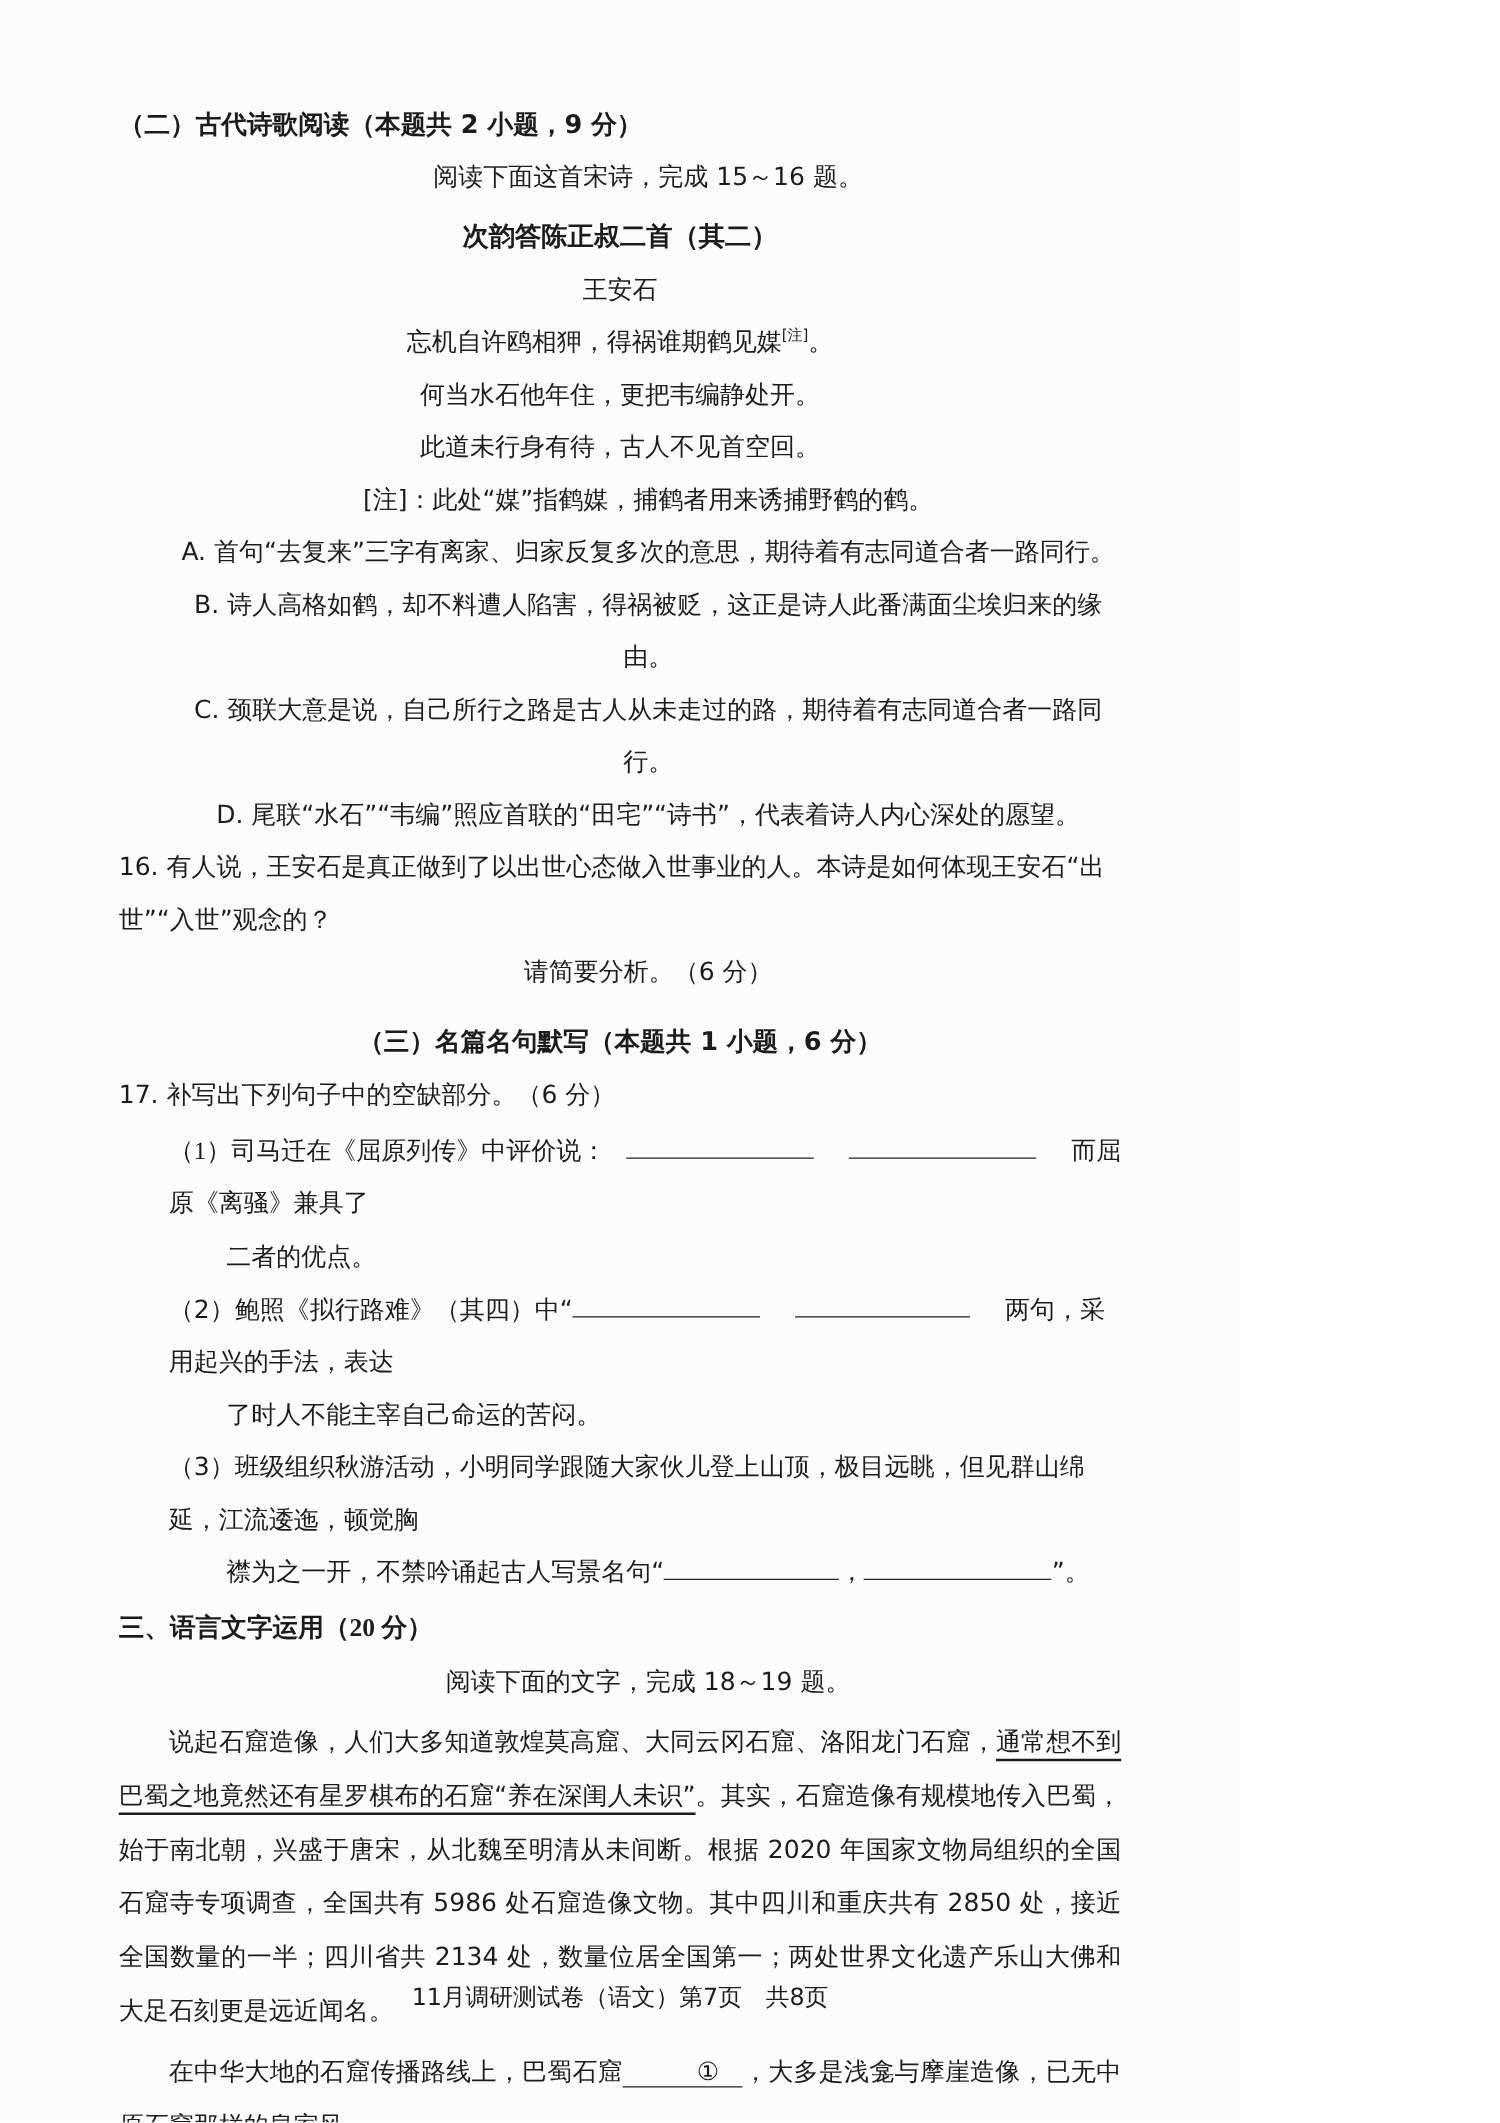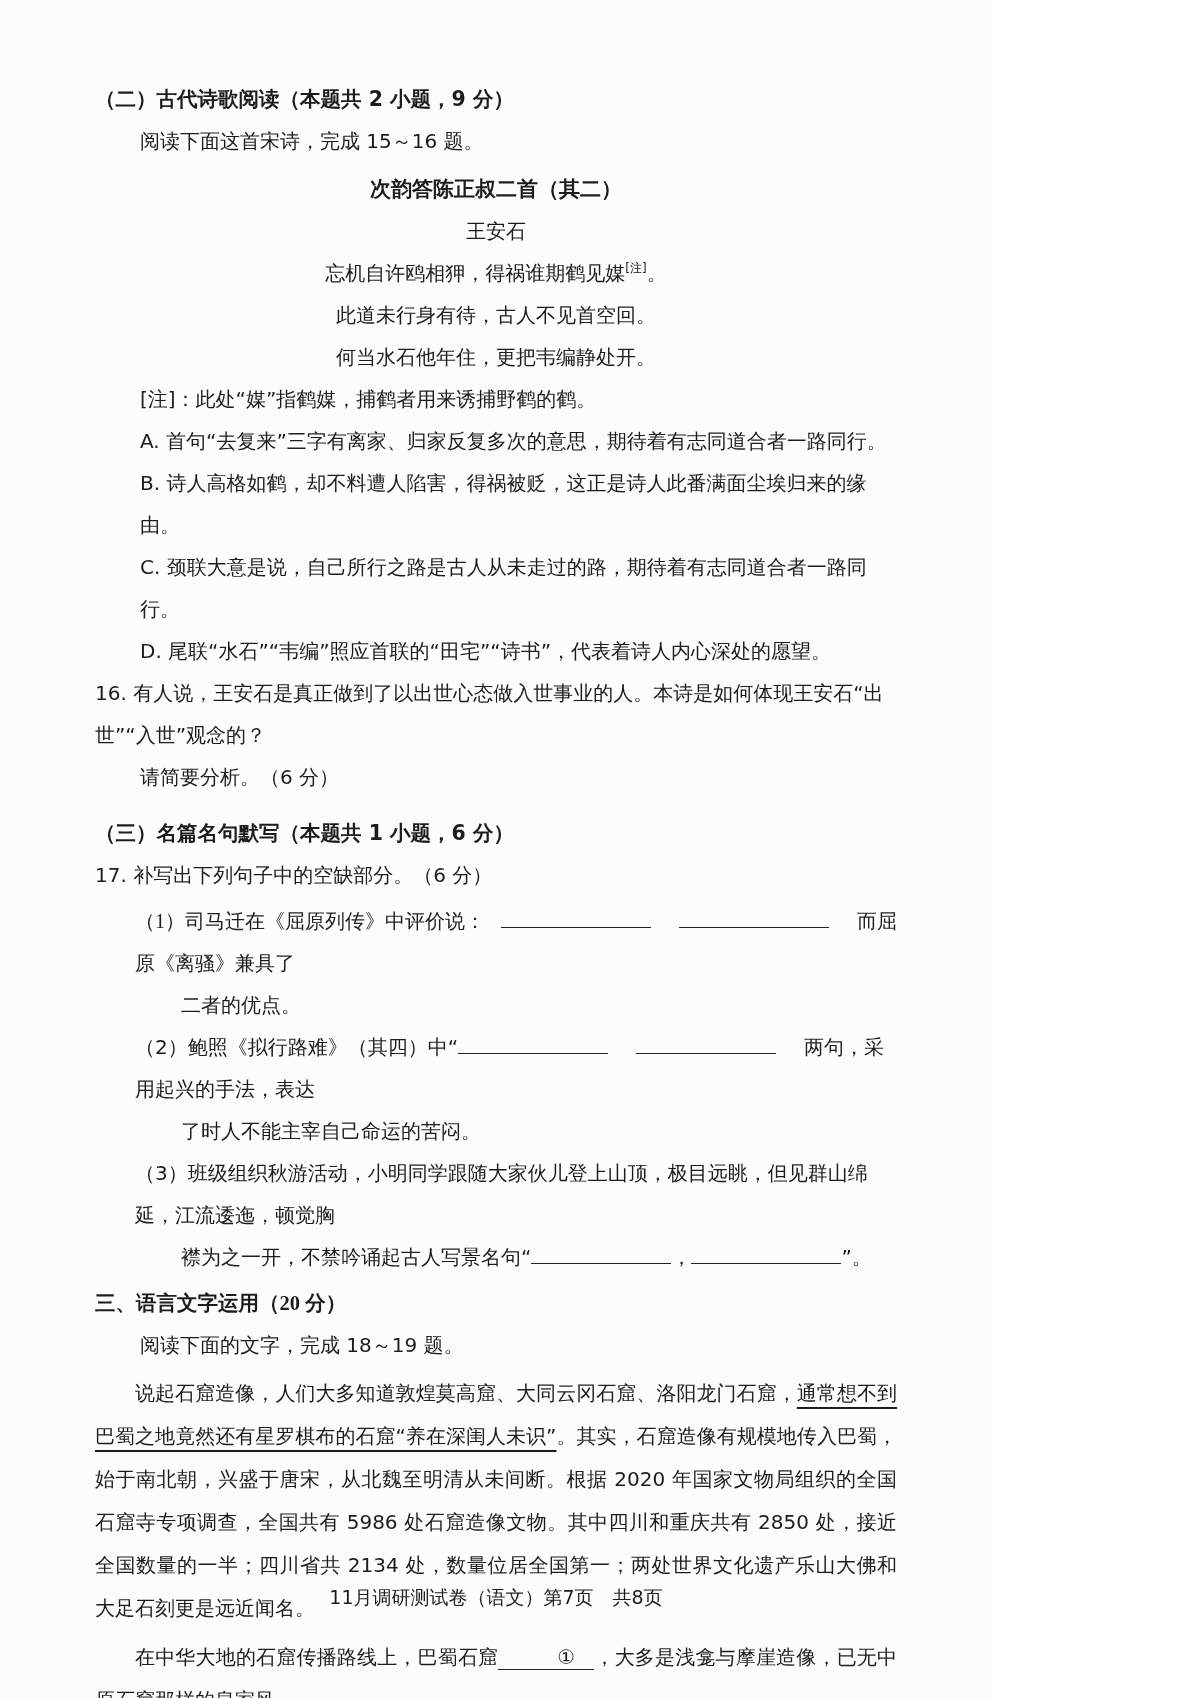--- a/index.html
+++ b/index.html
@@ -13,27 +13,27 @@
     width: 992px;
     height: 1698px;
     background: #fcfcfa;
     box-sizing: border-box;
     padding: 78px 95px 0 95px;
     overflow: hidden;
   }
   .line { line-height: 42px; font-size: 20px; }
   .h-bold { font-weight: bold; font-size: 20.5px; }
   .center { text-align: center; }
-  .indent-a { margin-left: 45px; }   
+  .indent-a { margin-left: 45px; text-align: center; }   
   .indent-b { margin-left: 40px; }   
   .indent-c { margin-left: 86px; }   
   .poem-title { font-weight: bold; font-size: 21px; margin-top: 6px; }
   .poem-line { line-height: 42px; font-size: 20px; }
   sup.note-sup { font-size: 12px; vertical-align: super; line-height: 0; }
-  .gap-lg { margin-top: 14px; }
+  .gap-lg { margin-top: 14px; text-align: center; }
   .gap-sm { margin-top: 4px; font-family: Liberation Serif, serif; }
   .blank {
     display: inline-block;
     border-bottom: 1.6px solid #222;
     height: 18px;
     vertical-align: baseline;
   }
   .w150 { width: 150px; }
   .w140 { width: 140px; }
   .blank-gap { display: inline-block; width: 28px; }
@@ -75,22 +75,22 @@
 <div class="page">
 
   <div class="line h-bold">（二）古代诗歌阅读（本题共 2 小题，9 分）</div>
   <div class="line indent-a">阅读下面这首宋诗，完成 15～16 题。</div>
 
   <div class="center poem-title line">次韵答陈正叔二首（其二）</div>
   <div class="center poem-line">王安石</div>
 
   <div>
     <div class="center poem-line"><span>忘机自许鸥相狎，得祸谁期鹤见媒</span><sup class="note-sup">[注]</sup><span>。</span></div>
+    <div class="center poem-line">何当水石他年住，更把韦编静处开。</div>
     <div class="center poem-line">此道未行身有待，古人不见首空回。</div>
-    <div class="center poem-line">何当水石他年住，更把韦编静处开。</div>
   </div>
 
   <div class="line indent-a">[注]：此处“媒”指鹤媒，捕鹤者用来诱捕野鹤的鹤。</div>
 
   <div class="line indent-a">A. 首句“去复来”三字有离家、归家反复多次的意思，期待着有志同道合者一路同行。</div>
   <div class="line indent-a">B. 诗人高格如鹤，却不料遭人陷害，得祸被贬，这正是诗人此番满面尘埃归来的缘由。</div>
   <div class="line indent-a">C. 颈联大意是说，自己所行之路是古人从未走过的路，期待着有志同道合者一路同行。</div>
   <div class="line indent-a">D. 尾联“水石”“韦编”照应首联的“田宅”“诗书”，代表着诗人内心深处的愿望。</div>
 
   <div class="line">16. 有人说，王安石是真正做到了以出世心态做入世事业的人。本诗是如何体现王安石“出世”“入世”观念的？</div>

